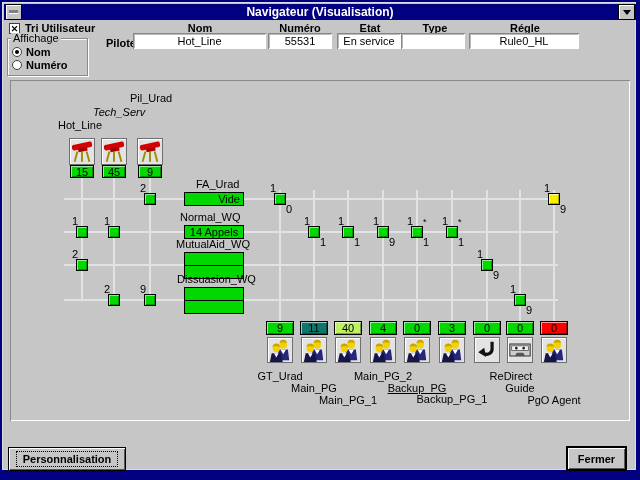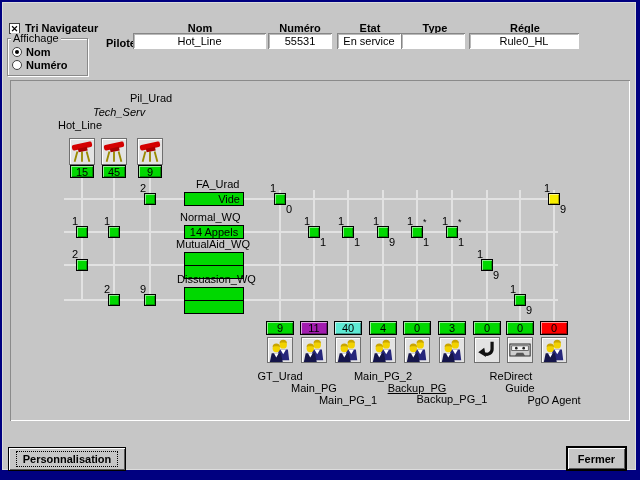--- a/index.html
+++ b/index.html
@@ -56,23 +56,32 @@
        display:flex;align-items:center;justify-content:center;font-weight:bold}
   .btn.default{border-width:2px}
   .focusbox{border:1px dotted #000;padding:1px 6px}
 </style>
 </head>
 <body>
 
 <div id="screen">
   <div class="winframe"></div>
 
+  <div class="titlebar">
+    <div class="tbtn">
+      <span class="sysdash"></span>
+    </div>
+    <div class="title">Navigateur (Visualisation)</div>
+    <div class="tbtn">
+      <span class="tri"></span>
+    </div>
+  </div>
 
   <span class="chk"></span>
-  <span class="lbl b" style="left:25px;top:23px">Tri Navigateur</span>
+  <span class="lbl b" style="left:25px;top:23px">Tri Utilisateur</span>
 
   <div class="group"></div>
   <span class="lbl gtitle">Affichage</span>
   <div class="radiorow" style="left:12px;top:46px">
     <span class="radio sel"></span>
     <span class="b">Nom</span>
   </div>
   <div class="radiorow" style="left:12px;top:59px">
     <span class="radio"></span>
     <span class="b">Numéro</span>
@@ -220,37 +229,37 @@
           <path d="M10,24 L11.5,12.5 h10 l1.5,11.5 z" fill="#26267a"></path>
           <path d="M13.5,12.5 l3,5 3,-5 z" fill="#fff"></path>
           <circle cx="9" cy="11.5" r="4" fill="#f2d200"></circle>
           <path d="M5,10 a4,4 0 0 1 8,0 l-2,-1 -4,0 z" fill="#c9a500"></path>
           <path d="M2,26 L4,16.5 h10 l2,9.5 z" fill="#15154a"></path>
           <path d="M6.5,16.5 l2.5,4.5 2.5,-4.5 z" fill="#fff"></path>
         </svg>
       </div>
     </div>
     <div class="lbl tlabel" style="position: absolute; left: 235px; top: 371px; width: 90px; height: 11px;">GT_Urad</div>
-    <div class="cnt" style="position: absolute; left: 300px; top: 321px; width: 28px; height: 14px; background: #a21caf; line-height: 13px;">11</div>
+    <div class="cnt" style="position: absolute; left: 300px; top: 321px; width: 28px; height: 14px; background: #0f766e; line-height: 13px;">11</div>
     <div class="cell" style="position: absolute; left: 301px; top: 337px; width: 26px; height: 26px;">
       <div class="" style="position: absolute; left: 0px; top: 0px; width: 24px; height: 24px;">
         <svg viewBox="0 0 26 26">
           <circle cx="16.5" cy="7.5" r="4" fill="#f2d200"></circle>
           <path d="M12.5,6 a4,4 0 0 1 8,0 l-2,-1 -4,0 z" fill="#c9a500"></path>
           <path d="M10,24 L11.5,12.5 h10 l1.5,11.5 z" fill="#26267a"></path>
           <path d="M13.5,12.5 l3,5 3,-5 z" fill="#fff"></path>
           <circle cx="9" cy="11.5" r="4" fill="#f2d200"></circle>
           <path d="M5,10 a4,4 0 0 1 8,0 l-2,-1 -4,0 z" fill="#c9a500"></path>
           <path d="M2,26 L4,16.5 h10 l2,9.5 z" fill="#15154a"></path>
           <path d="M6.5,16.5 l2.5,4.5 2.5,-4.5 z" fill="#fff"></path>
         </svg>
       </div>
     </div>
     <div class="lbl tlabel" style="position: absolute; left: 269px; top: 383px; width: 90px; height: 11px;">Main_PG</div>
-    <div class="cnt" style="position: absolute; left: 334px; top: 321px; width: 28px; height: 14px; background: #5eead4; line-height: 13px;">40</div>
+    <div class="cnt" style="position: absolute; left: 334px; top: 321px; width: 28px; height: 14px; background: #bef264; line-height: 13px;">40</div>
     <div class="cell" style="position: absolute; left: 335px; top: 337px; width: 26px; height: 26px;">
       <div class="" style="position: absolute; left: 0px; top: 0px; width: 24px; height: 24px;">
         <svg viewBox="0 0 26 26">
           <circle cx="16.5" cy="7.5" r="4" fill="#f2d200"></circle>
           <path d="M12.5,6 a4,4 0 0 1 8,0 l-2,-1 -4,0 z" fill="#c9a500"></path>
           <path d="M10,24 L11.5,12.5 h10 l1.5,11.5 z" fill="#26267a"></path>
           <path d="M13.5,12.5 l3,5 3,-5 z" fill="#fff"></path>
           <circle cx="9" cy="11.5" r="4" fill="#f2d200"></circle>
           <path d="M5,10 a4,4 0 0 1 8,0 l-2,-1 -4,0 z" fill="#c9a500"></path>
           <path d="M2,26 L4,16.5 h10 l2,9.5 z" fill="#15154a"></path>

